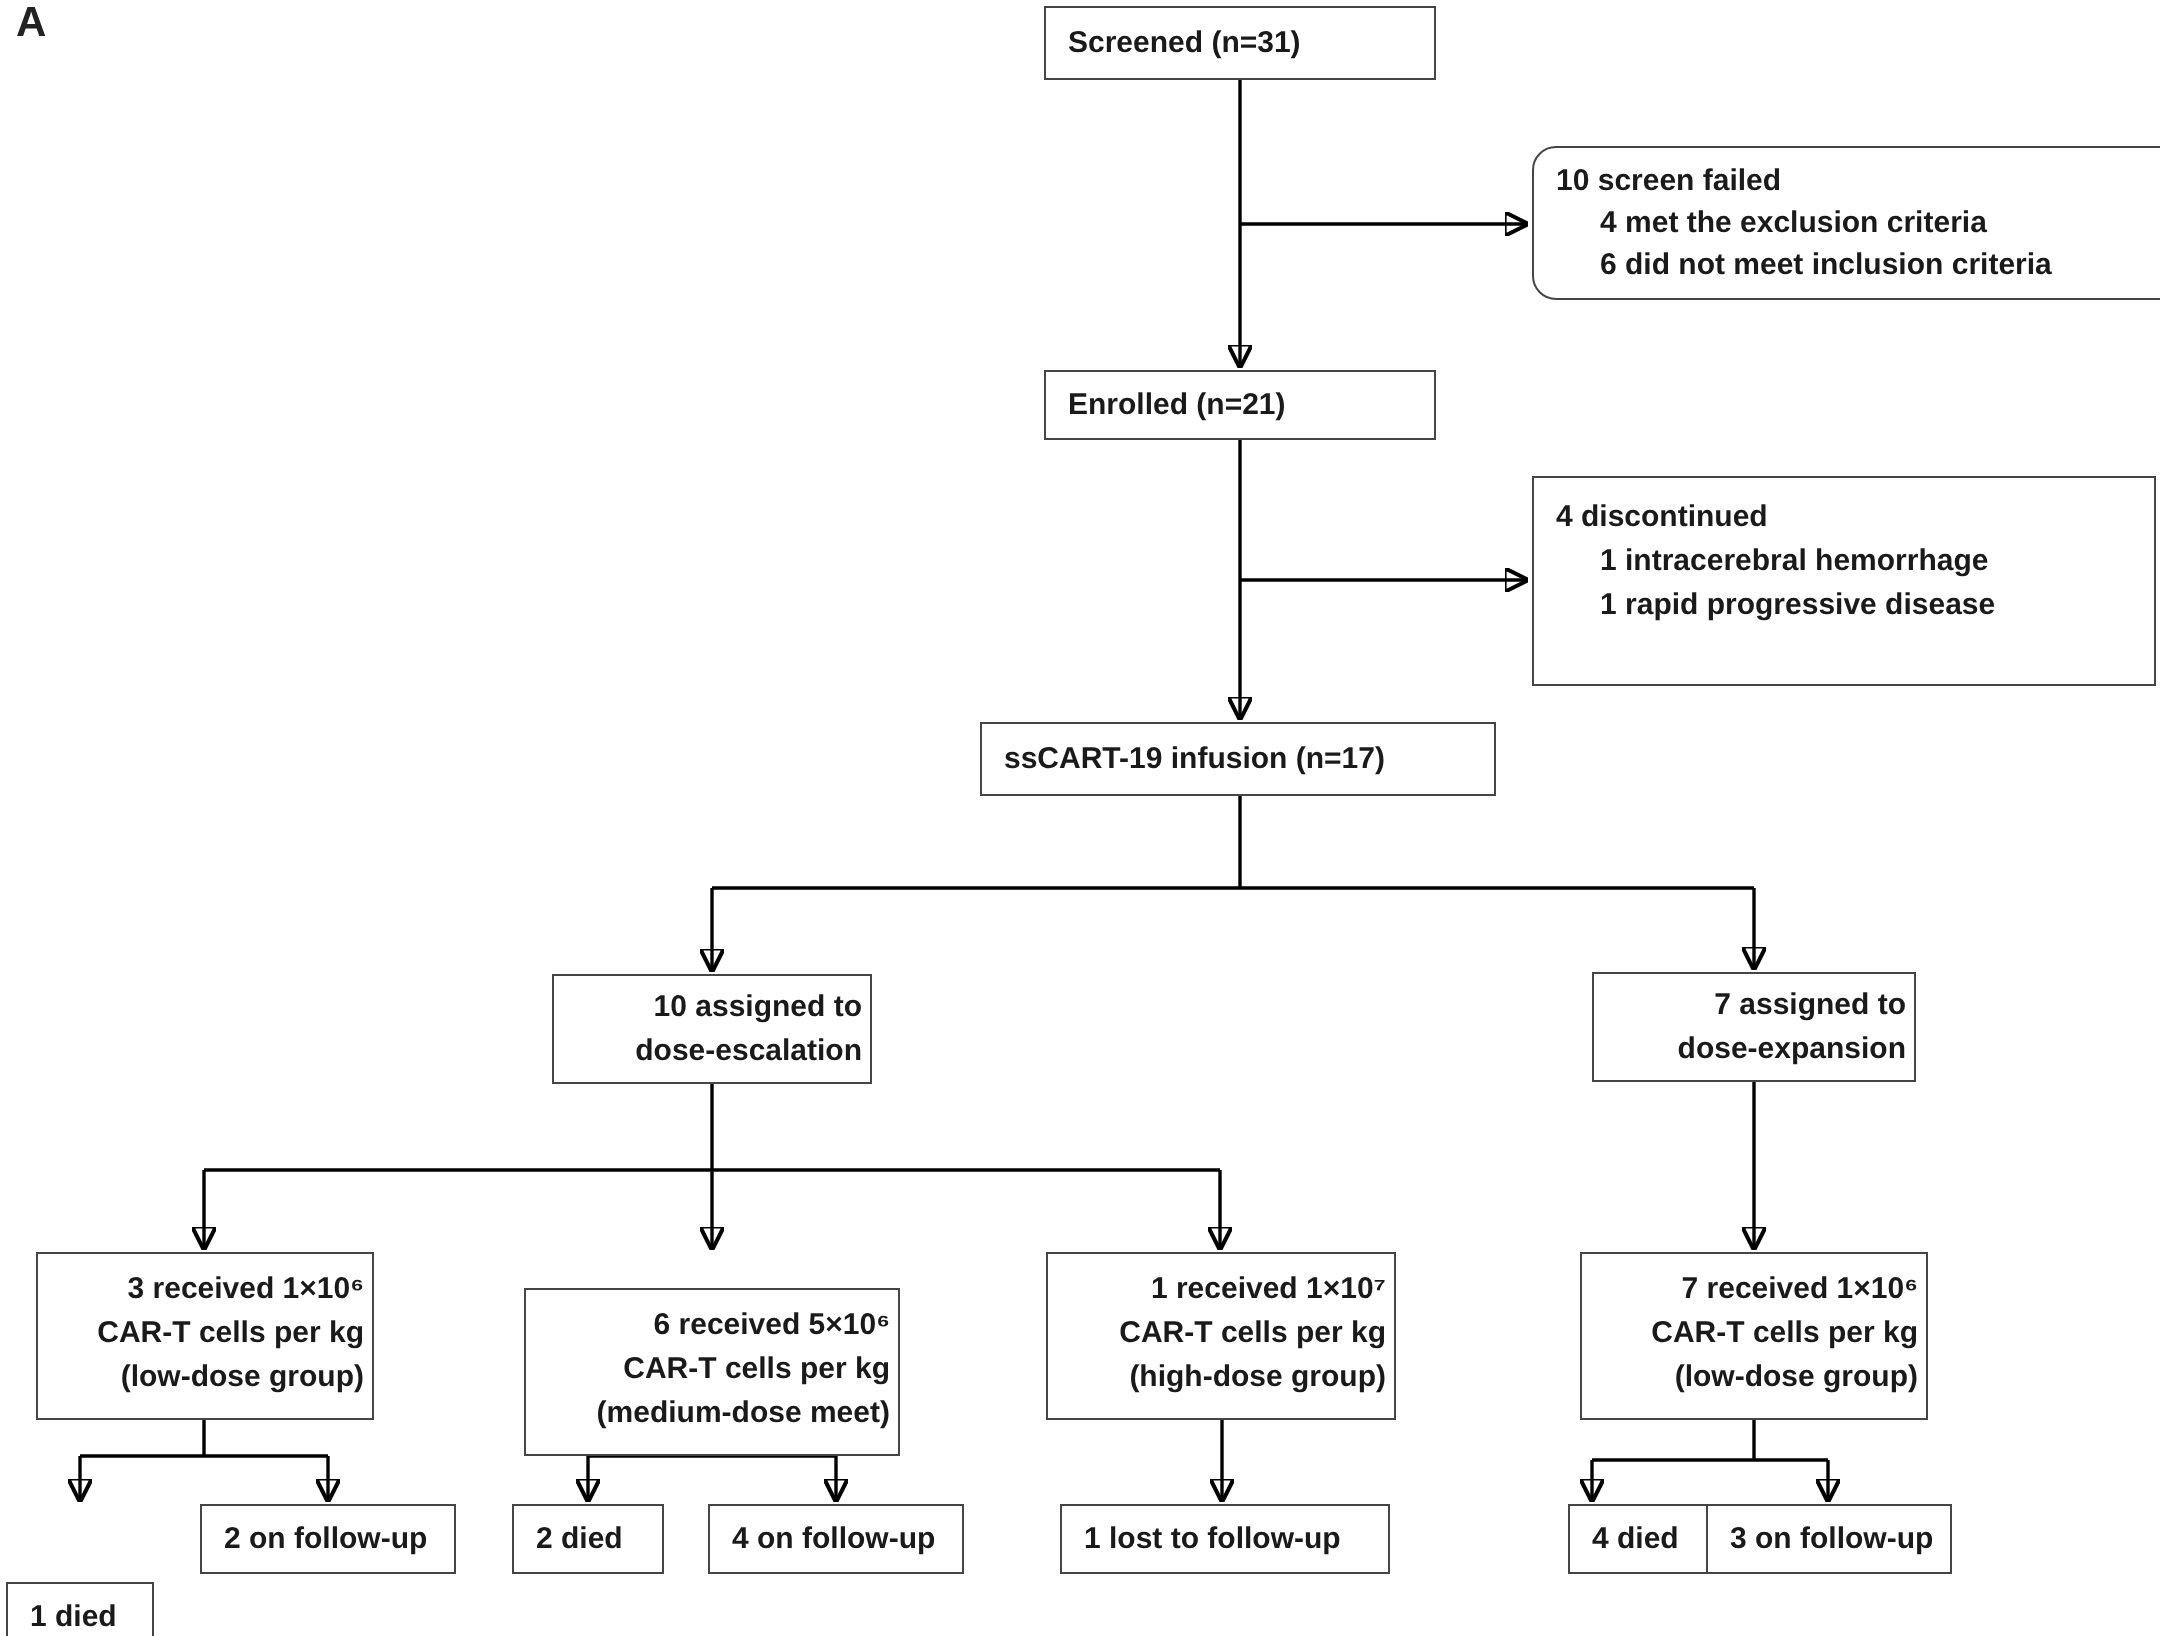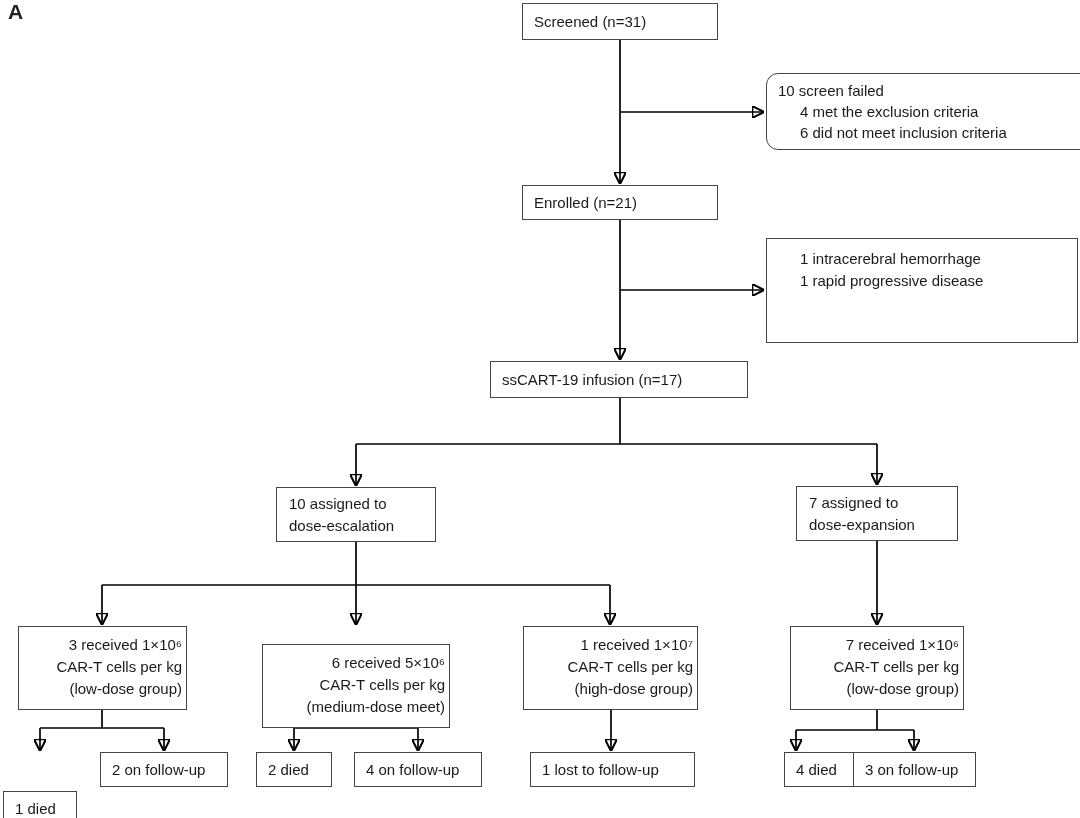--- a/index.html
+++ b/index.html
@@ -22,23 +22,24 @@
     font-size:21px;font-weight:bold;color:#222;
   }
   .connectors{position:absolute;left:0;top:0;}
   .connectors path{stroke:var(--line);stroke-width:1.7;fill:none;}
   .box{
     position:absolute;background:var(--bg);
     border:1.5px solid var(--border);
     box-sizing:border-box;
     font-size:15px;line-height:21px;
     white-space:nowrap;
+    font-weight:bold;
   }
   .center{display:flex;align-items:center;padding-left:11px;}
-  .lines2{padding:5px 4px 0 12px;line-height:22px;}
+  .lines2{padding:5px 4px 0 12px;line-height:22px;text-align:right;}
   .lines3{padding:7px 4px 0 11px;line-height:22px;text-align:right;}
   .list{padding:6px 4px 0 11px;line-height:21px;}
   .list-lg{padding:9px 4px 0 11px;line-height:22px;}
   .sub{padding-left:22px;}
 </style>
 </head>
 <body>
 
 <div class="canvas">
 
@@ -87,20 +88,21 @@
     <div>10 screen failed</div>
     <div class="sub">4 met the exclusion criteria</div>
     <div class="sub">6 did not meet inclusion criteria</div>
   </div>
 
   <div class="box center" style="left:522px;top:185px;width:196px;height:35px;">
     <span>Enrolled (n=21)</span>
   </div>
 
   <div class="box list-lg" style="left:766px;top:238px;width:312px;height:105px;">
+    <div>4 discontinued</div>
     <div class="sub">1 intracerebral hemorrhage</div>
     <div class="sub">1 rapid progressive disease</div>
   </div>
 
   <div class="box center" style="left:490px;top:361px;width:258px;height:37px;">
     <span>ssCART-19 infusion (n=17)</span>
   </div>
 
   <div class="box lines2" style="left:276px;top:487px;width:160px;height:55px;">
     <div>10 assigned to</div>

